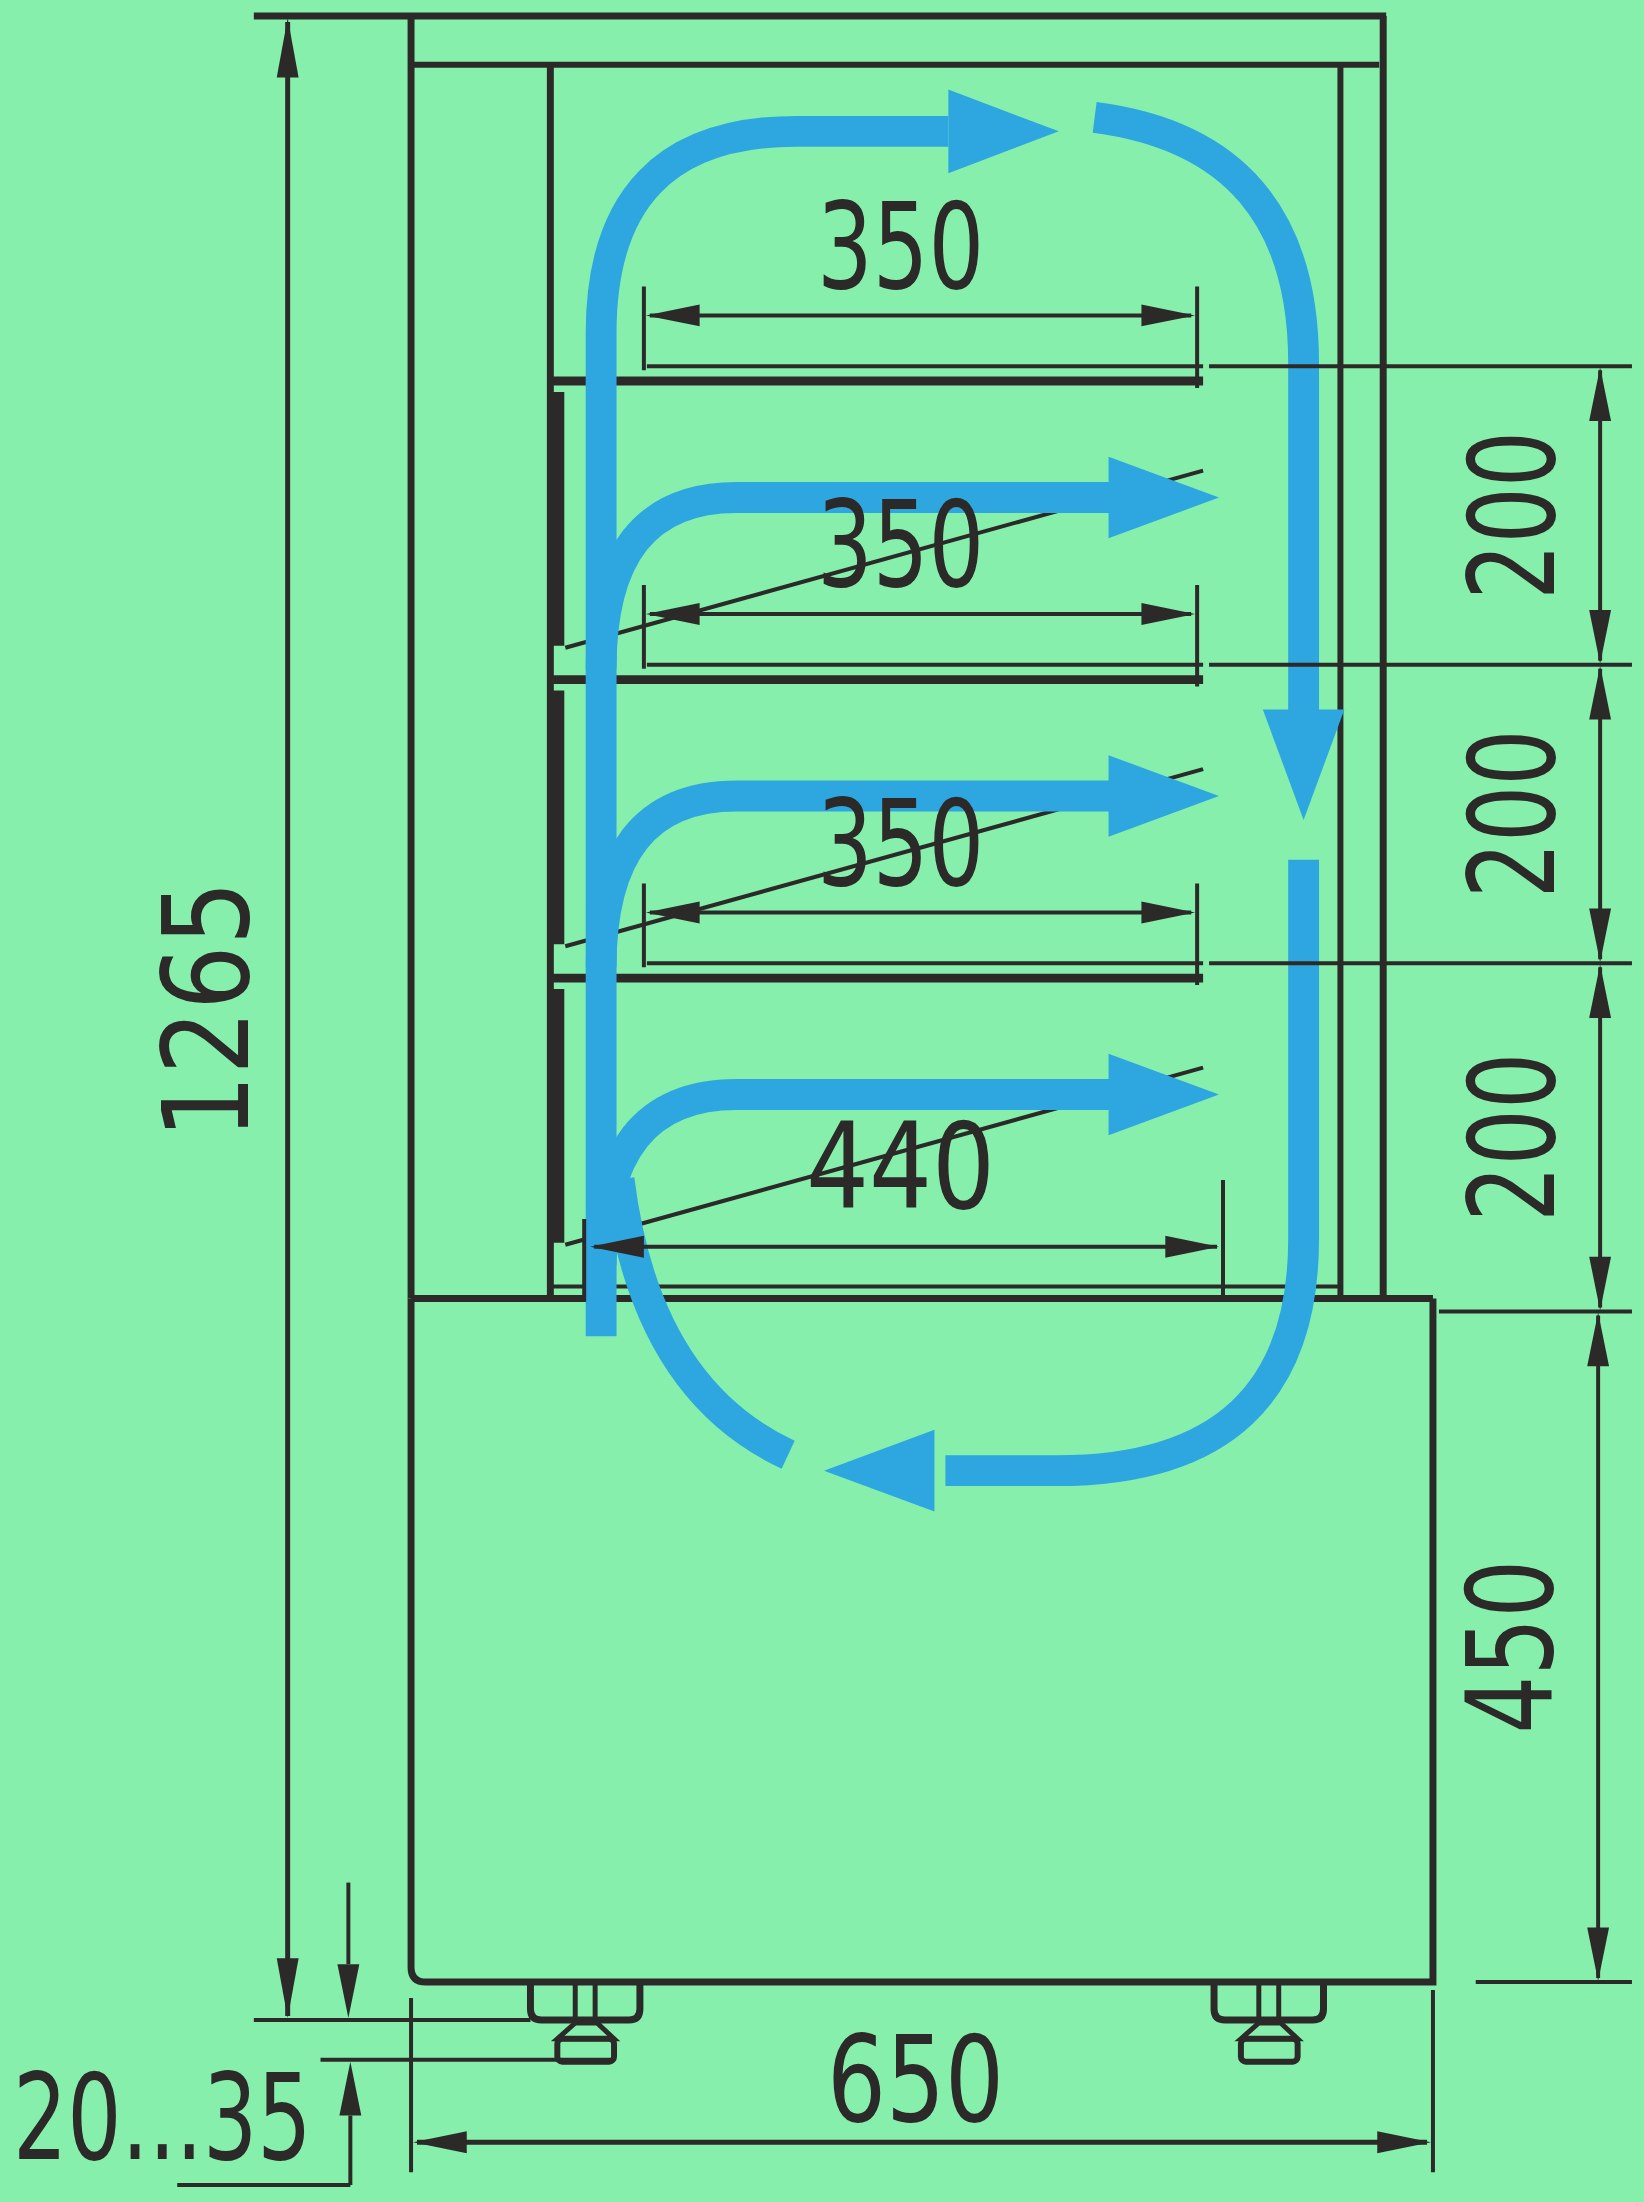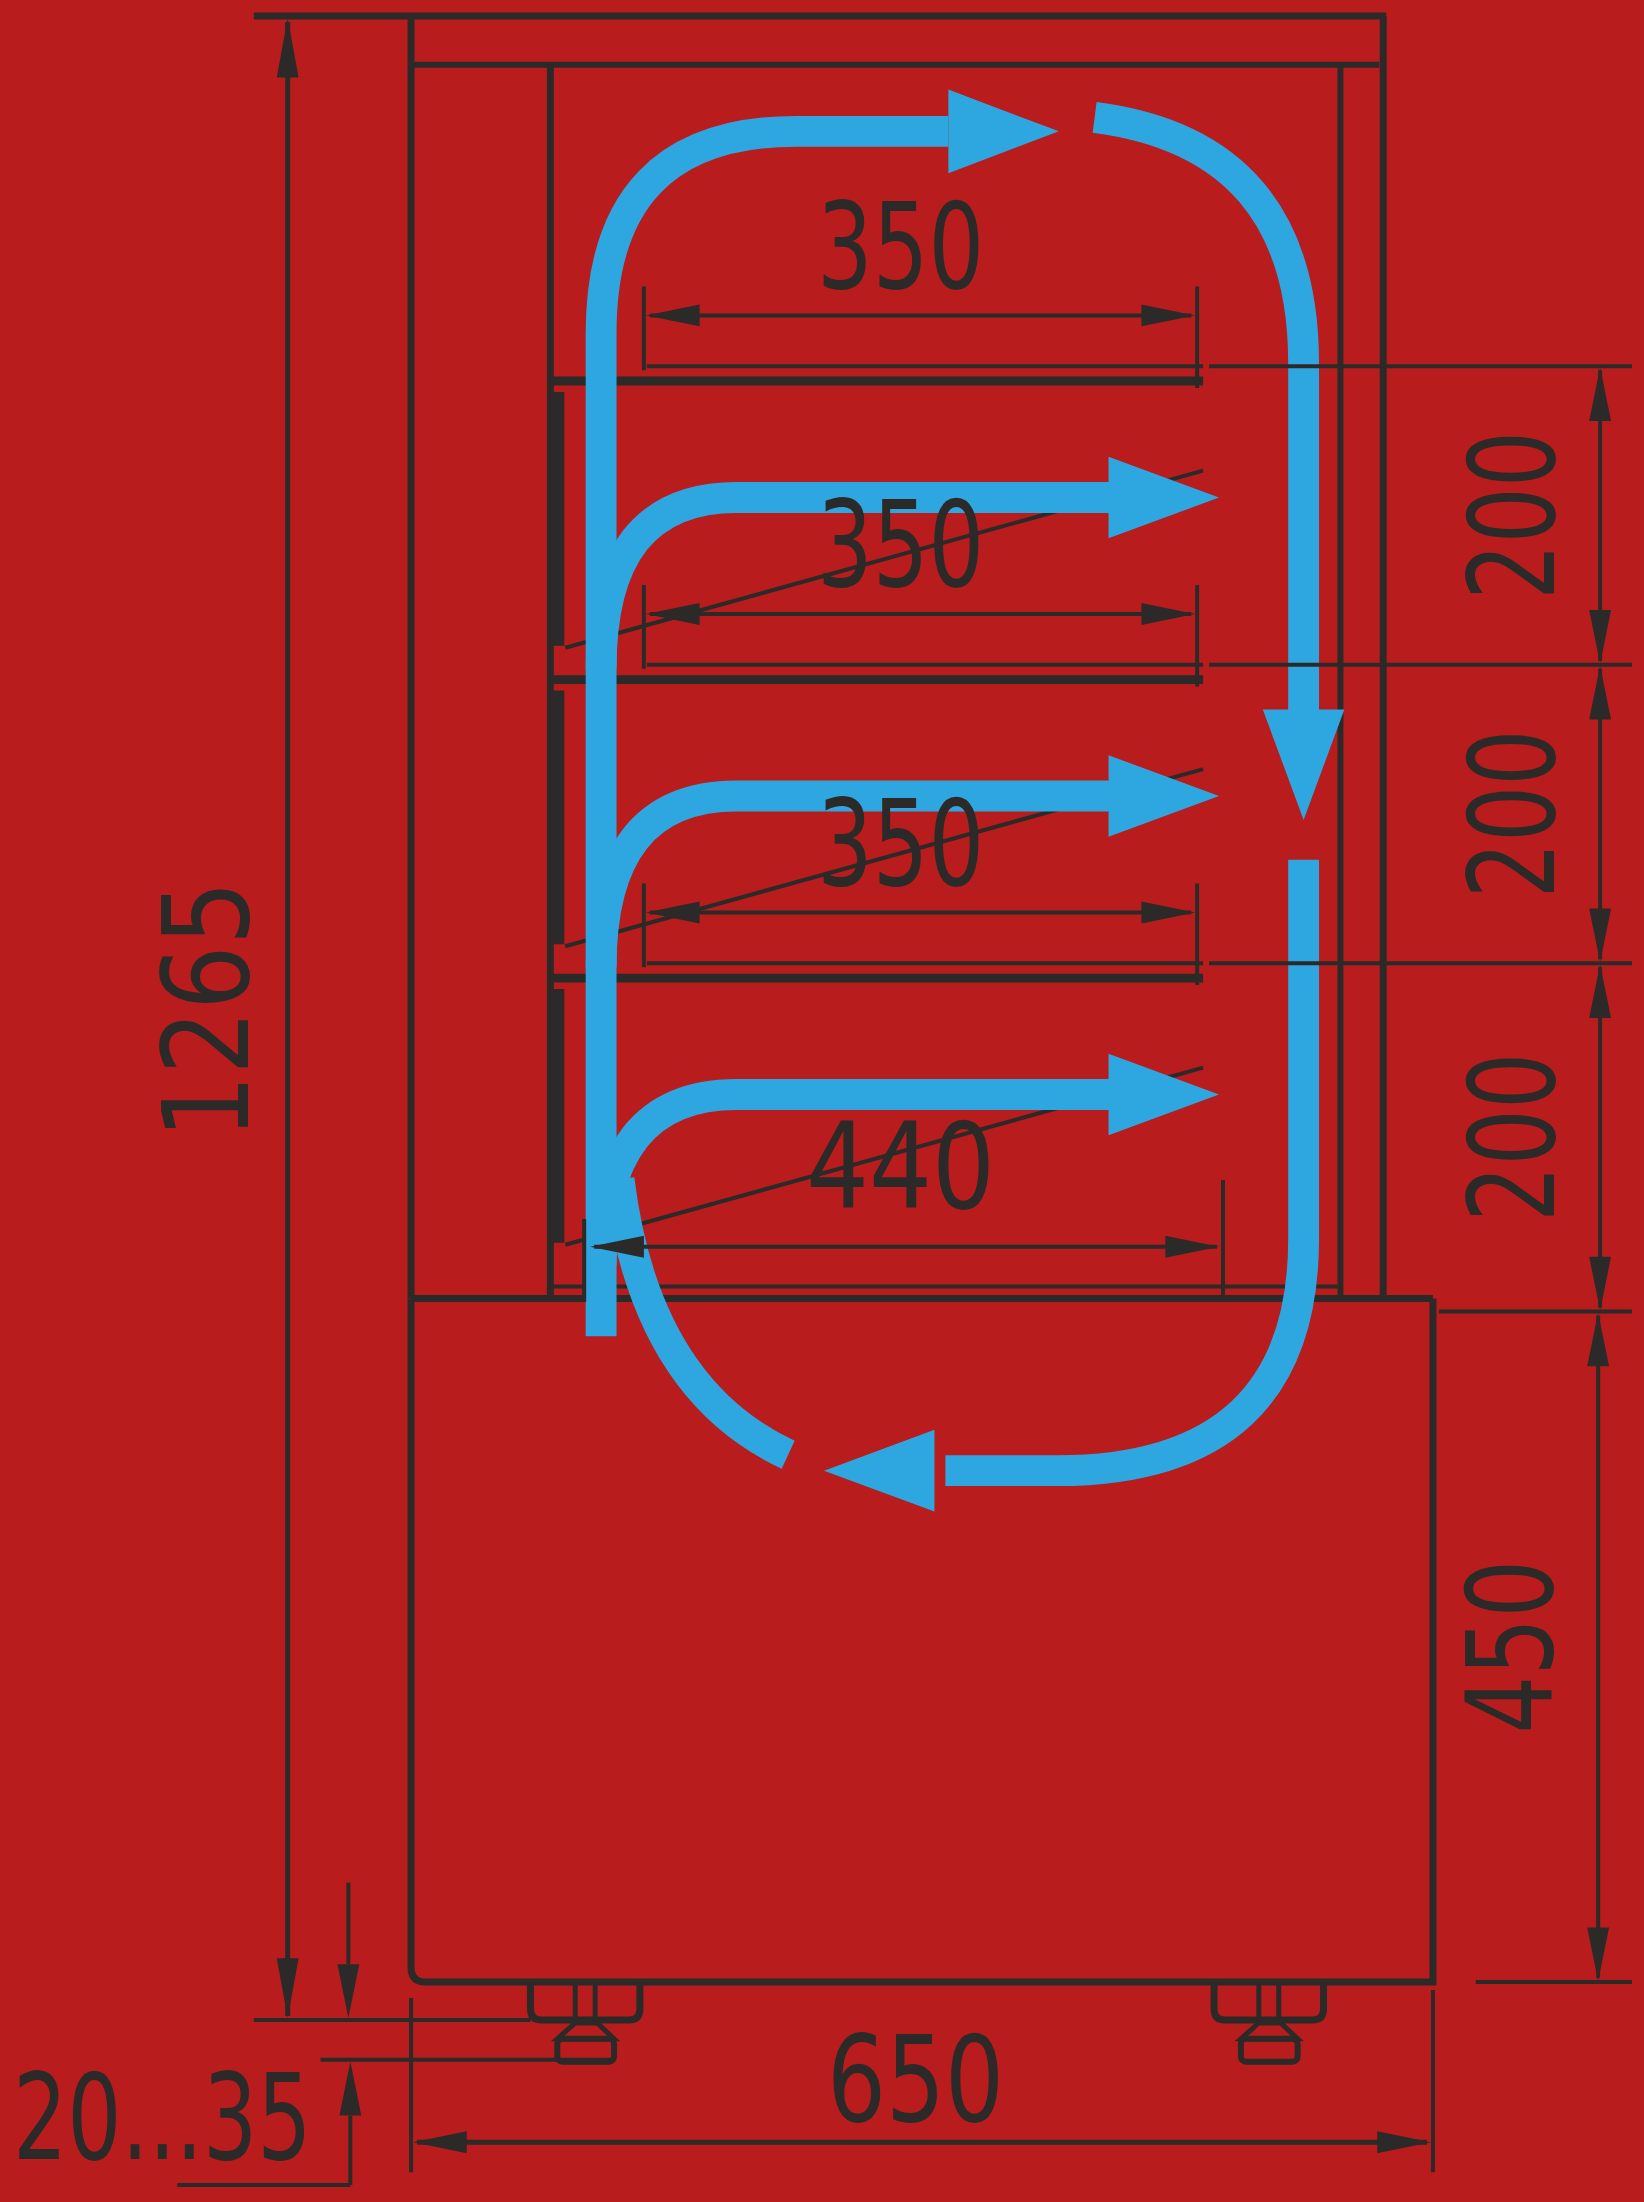--- a/index.html
+++ b/index.html
@@ -1,16 +1,16 @@
 <!DOCTYPE html>
 <html><head>
 <meta charset="utf-8">
 <style>
   html,body{margin:0;padding:0;background:#ffffff;}
-  .stage{position:relative;width:1645px;height:2203px;background:#b91c1c;overflow:hidden;}
+  .stage{position:relative;width:1645px;height:2203px;background:#86efac;overflow:hidden;}
   svg{display:block;}
   .st{stroke:#2b2a29;fill:none;}
   .blue{stroke:#2ea7e0;fill:none;}
   .bluefill{fill:#2ea7e0;stroke:none;}
   .blkfill{fill:#2b2a29;stroke:none;}
   text{font-family:"DejaVu Sans","Liberation Sans",sans-serif;font-size:120px;fill:#2b2a29;}
 </style>
 </head>
 <body>
 

